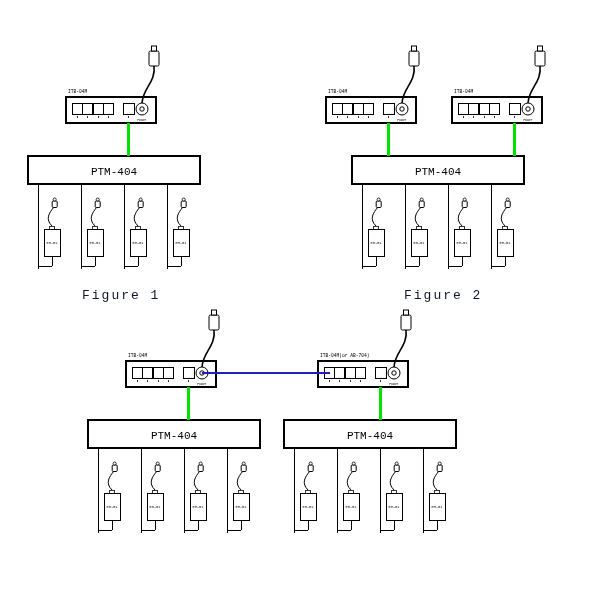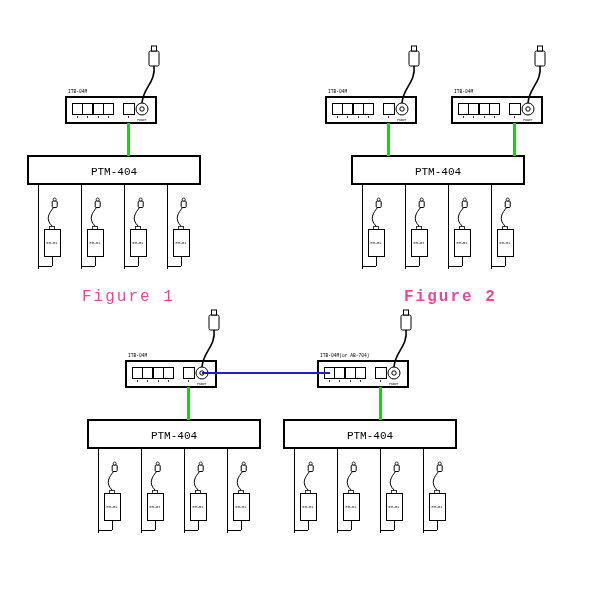--- a/index.html
+++ b/index.html
@@ -4,21 +4,21 @@
 <style>
   html,body{margin:0;padding:0;}
   body{
     width:600px;height:600px;background:#ffffff;
     font-family:"Liberation Mono","DejaVu Sans Mono",monospace;
     overflow:hidden;position:relative;
   }
   #stage{position:absolute;left:0;top:0;width:484px;height:600px;}
   svg{position:absolute;left:0;top:0;width:600px;height:600px;}
   .cap{
-    position:absolute;font-size:16px;letter-spacing:2px;color:#ec4899;
+    position:absolute;font-size:13px;letter-spacing:2px;color:#0f172a;
     white-space:nowrap;
   }
 </style>
 </head>
 <body>
 
 <div id="stage">
   <svg id="art" viewBox="0 0 600 600">
       <text x="68" y="93" font-size="4.6" fill="#000000" text-anchor="start" font-family="&quot;Liberation Mono&quot;,&quot;DejaVu Sans Mono&quot;,monospace">ITB-04M</text>
       <rect x="66" y="97" width="90" height="26" fill="#ffffff" stroke="#000000" stroke-width="1.2" shape-rendering="crispEdges"></rect>
@@ -273,14 +273,14 @@
       <path d="M 437 490 C 430 483, 434 477, 439 471" fill="none" stroke="#000000" stroke-width="1"></path>
       <rect x="437.2" y="465" width="5" height="6.5" rx="1" fill="#fff" stroke="#000000" stroke-width="1"></rect>
       <circle cx="439.7" cy="463.5" r="1.5" fill="#fff" stroke="#000000" stroke-width="0.8"></circle>
       <line x1="423" y1="530" x2="437" y2="530" stroke="#000000" stroke-width="1" shape-rendering="crispEdges"></line>
       <line x1="437" y1="520" x2="437" y2="530" stroke="#000000" stroke-width="1" shape-rendering="crispEdges"></line>
       <line x1="188.5" y1="387" x2="188.5" y2="420" stroke="#00e000" stroke-width="2.2" shape-rendering="crispEdges"></line>
       <line x1="380.5" y1="387" x2="380.5" y2="420" stroke="#00e000" stroke-width="2.2" shape-rendering="crispEdges"></line>
       <line x1="202" y1="373" x2="329.5" y2="373" stroke="#2020c0" stroke-width="1.6" shape-rendering="crispEdges"></line>
     </svg>
   <div class="cap" id="cap1" style="left: 82px; top: 288px;">Figure 1</div>
-  <div class="cap" id="cap2" style="left: 404px; top: 288px; font-weight: bold;">Figure 2</div>
+  <div class="cap" id="cap2" style="left: 404px; top: 288px;">Figure 2</div>
 </div>
 
 </body></html>

